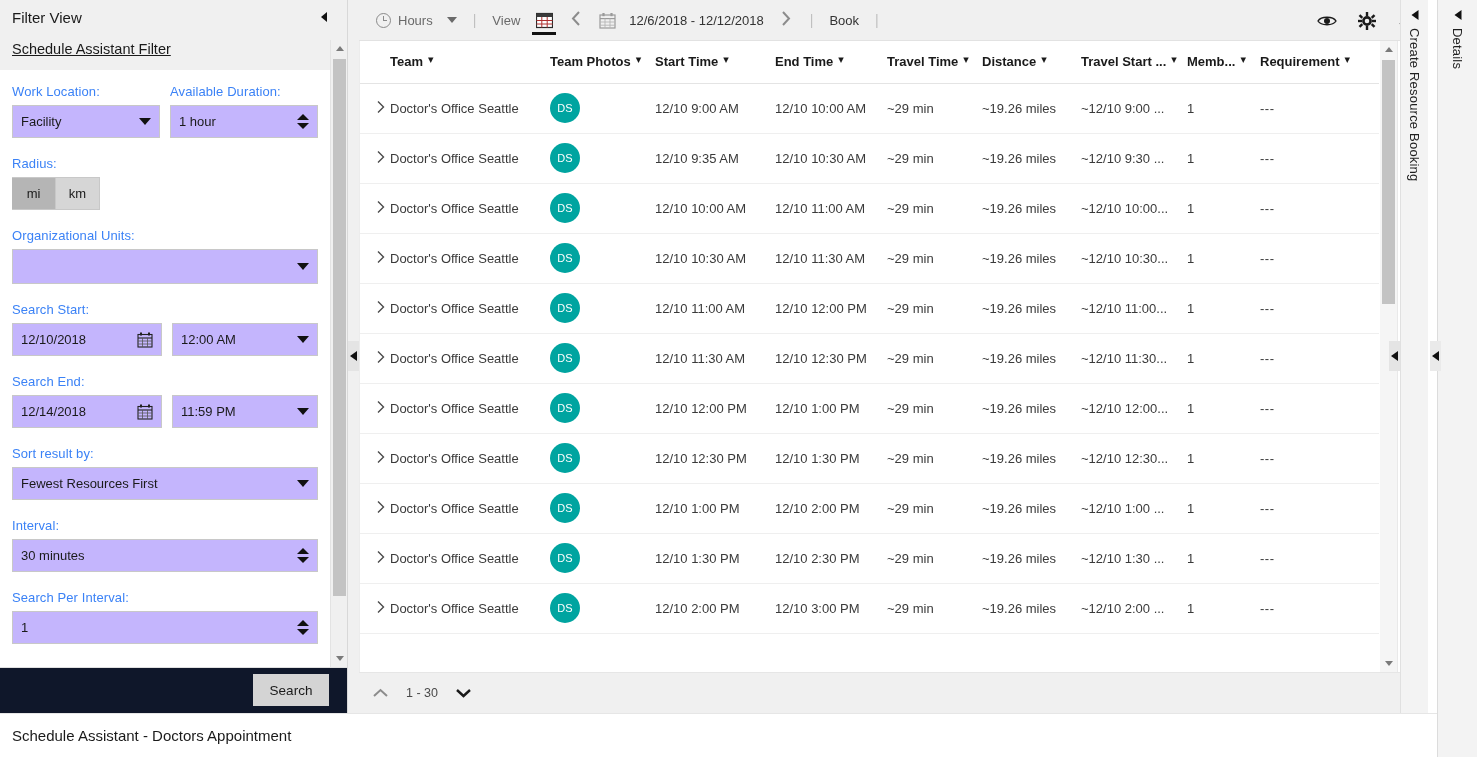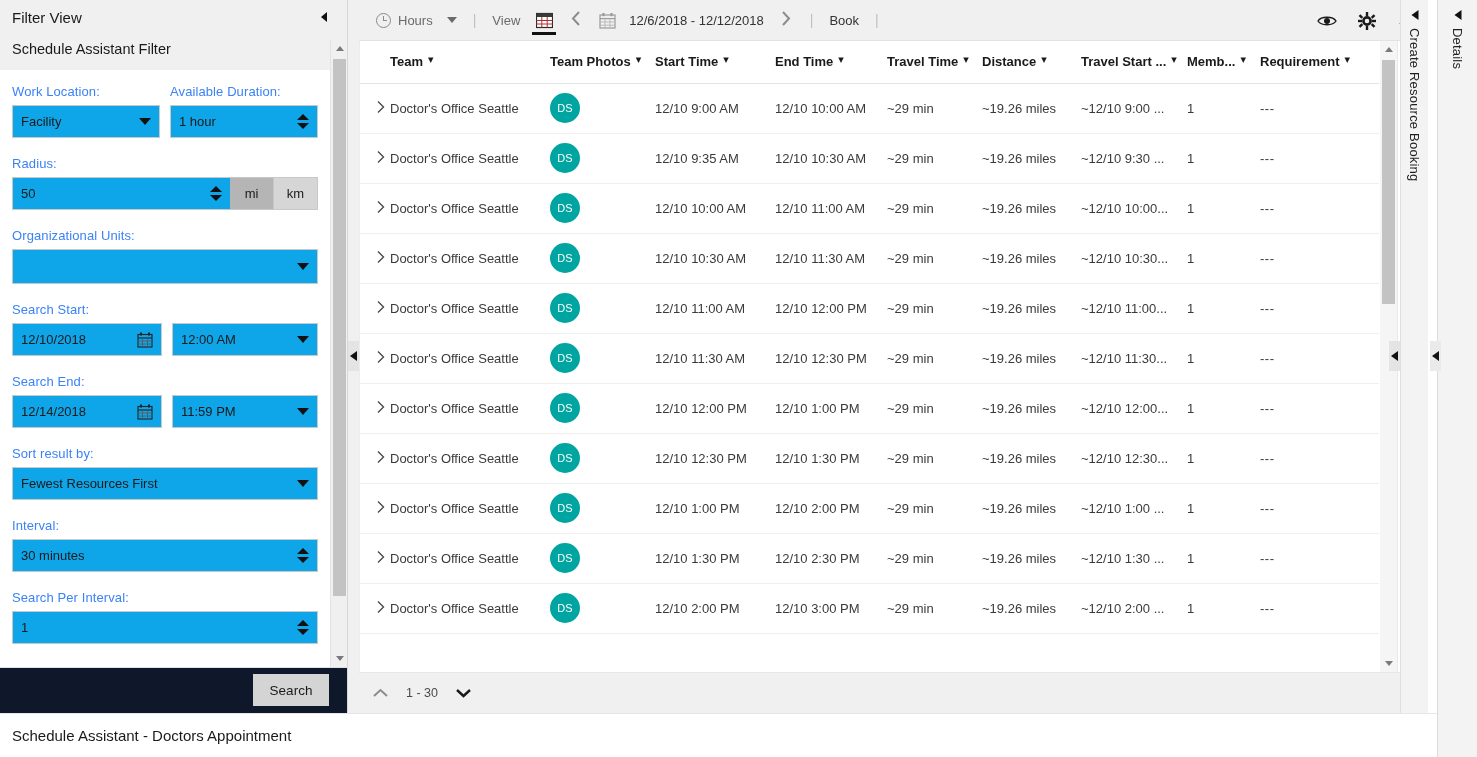--- a/index.html
+++ b/index.html
@@ -39,20 +39,21 @@
     font-size: 13px;
     line-height: 14px;
     cursor: pointer;
   }
   .fp-subheader {
     height: 30px;
     padding: 3px 0 0 12px;
     font-size: 14.5px;
     color: #1a1a1a;
     background: #f0f0f0;
+    text-decoration: underline;
   }
   .fp-body {
     position: absolute;
     left: 0; top: 70px;
     width: 348px;
     height: 597px;
     background: #ffffff;
     overflow: hidden;
   }
   .fp-scrollarea {
@@ -68,21 +69,21 @@
     letter-spacing: 0.1px;
   }
   .fieldgroup { margin-bottom: 18px; }
   .row2 { display: flex; gap: 10px; }
   .col { flex: 1; min-width: 0; }
 
   .ctl {
     position: relative;
     height: 33px;
     border: 1px solid #c8c8c8;
-    background: #0ea5e9;
+    background: #c4b5fd;
     display: flex;
     align-items: center;
     padding: 0 8px;
     font-size: 13px;
     color: #1a1a1a;
   }
   .ctl .val { flex: 1; overflow: hidden; white-space: nowrap; }
   .caret-down {
     width: 0; height: 0;
     border-left: 6px solid transparent;
@@ -484,27 +485,20 @@
                 <span class="spin-up"></span>
                 <span class="spin-dn"></span>
               </span>
             </div>
           </div>
         </div>
 
         <div class="fieldgroup">
           <div class="field-label">Radius:</div>
           <div class="radius-row">
-            <div class="ctl">
-              <span class="val">50</span>
-              <span class="spinner">
-                <span class="spin-up"></span>
-                <span class="spin-dn"></span>
-              </span>
-            </div>
             <div class="unit-btn active">mi</div>
             <div class="unit-btn inactive">km</div>
           </div>
         </div>
 
         <div class="fieldgroup">
           <div class="field-label">Organizational Units:</div>
           <div class="ctl" style="height:35px;">
             <span class="val"></span>
             <span class="caret-down"></span>

